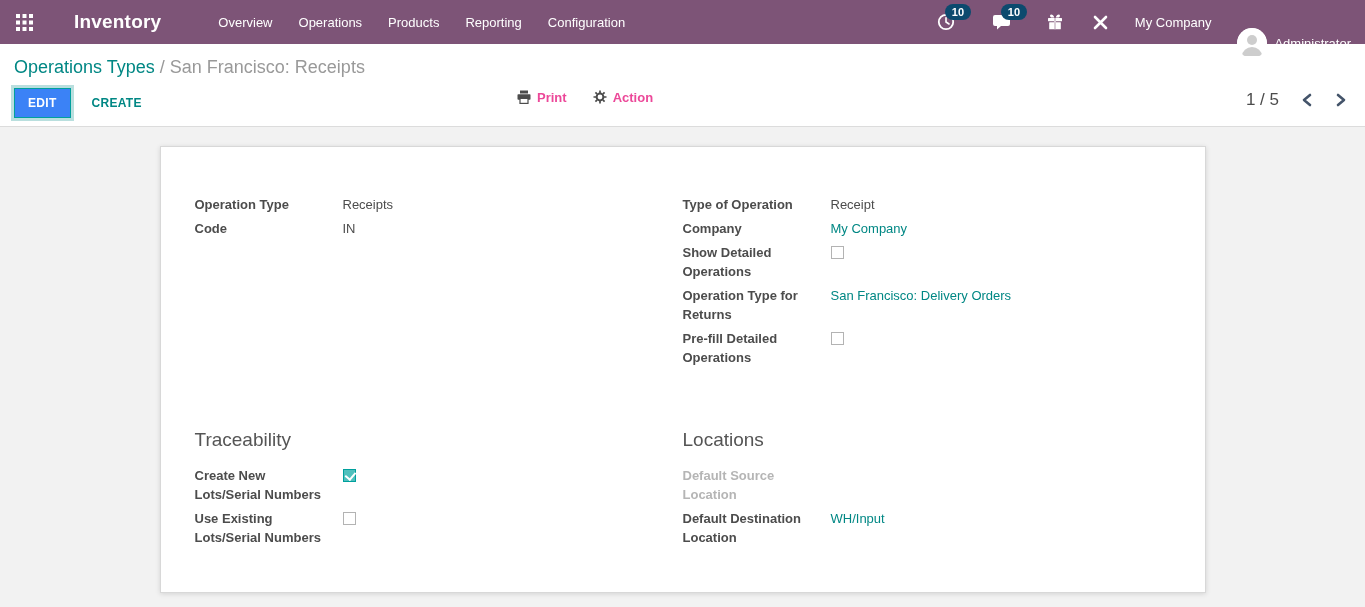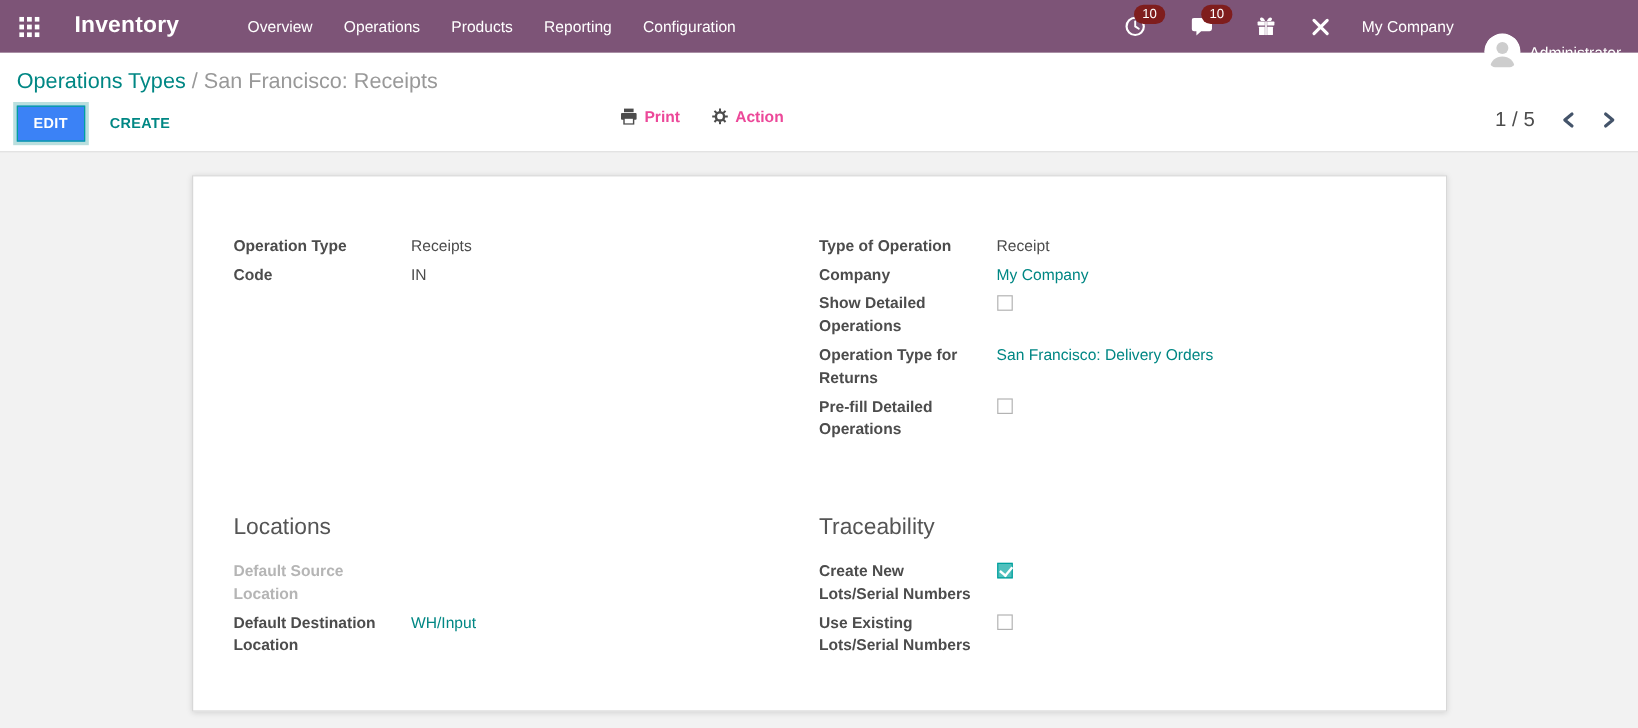--- a/index.html
+++ b/index.html
@@ -9,28 +9,28 @@
     font-family:"Liberation Sans", sans-serif;
     background:#f2f2f2; color:#4c4c4c;
   }
 
   
   .navbar {
     height:44px; background:#7d5477; color:#fff;
     display:flex; align-items:center; padding:0 14px 0 0;
   }
   .apps-btn { width:48px; height:44px; display:flex; align-items:center; justify-content:center; cursor:pointer; }
-  .app-name { font-size:19px; font-weight:bold; margin-left:14px; letter-spacing:.2px; }
+  .app-name { font-size:19px; font-weight:bold; margin-left:26px; letter-spacing:.2px; }
   .nav-menu { display:flex; margin-left:44px; font-size:13px; }
   .nav-menu-item { padding:5px 13px; cursor:pointer; border-radius:2px; }
   .nav-right { margin-left:auto; display:flex; align-items:center; }
   .systray-item { position:relative; padding:0 12px; cursor:pointer; display:flex; align-items:center; }
   .badge-pill {
     position:absolute; top:-9px; left:20px;
-    background:#7f1d1d; color:#fff; font-size:11px; font-weight:normal;
+    background:#0c4a6e; color:#fff; font-size:11px; font-weight:bold;
     border-radius:9px; padding:1px 7px; line-height:14px;
   }
   .nav-company { font-size:13px; padding:0 14px; cursor:pointer; }
   .nav-user { display:flex; align-items:center; gap:7px; font-size:13px; padding-left:12px; cursor:pointer;margin-top:42px; }
   .avatar { width:30px; height:30px; border-radius:50%; background:#fff; overflow:hidden; display:flex; align-items:flex-end; justify-content:center; }
 
   
   .control-panel { background:#fff; border-bottom:1px solid #dcdcdc; }
   .breadcrumb { font-size:18px; padding:13px 16px 8px 14px; }
   .breadcrumb-parent { color:#008784; cursor:pointer; }
@@ -246,38 +246,38 @@
         <div class="field-row">
           <div class="field-label">Pre-fill Detailed Operations</div>
           <div class="checkbox"></div>
         </div>
       </div>
     </div>
 
     <div class="form-grid sections">
 
       <div>
+        <h2 class="section-title">Traceability</h2>
+        <div class="field-row">
+          <div class="field-label">Create New Lots/Serial Numbers</div>
+          <div class="checkbox checked"></div>
+        </div>
+        <div class="field-row">
+          <div class="field-label">Use Existing Lots/Serial Numbers</div>
+          <div class="checkbox"></div>
+        </div>
+      </div>
+
+      <div>
         <h2 class="section-title">Locations</h2>
         <div class="field-row">
           <div class="field-label muted">Default Source Location</div>
           <div class="field-value"></div>
         </div>
         <div class="field-row">
           <div class="field-label">Default Destination Location</div>
           <div class="field-value link">WH/Input</div>
         </div>
       </div>
-
-      <div>
-        <h2 class="section-title">Traceability</h2>
-        <div class="field-row">
-          <div class="field-label">Create New Lots/Serial Numbers</div>
-          <div class="checkbox checked"></div>
-        </div>
-        <div class="field-row">
-          <div class="field-label">Use Existing Lots/Serial Numbers</div>
-          <div class="checkbox"></div>
-        </div>
-      </div>
     </div>
 
   </div>
 </div>
 
 </body></html>

